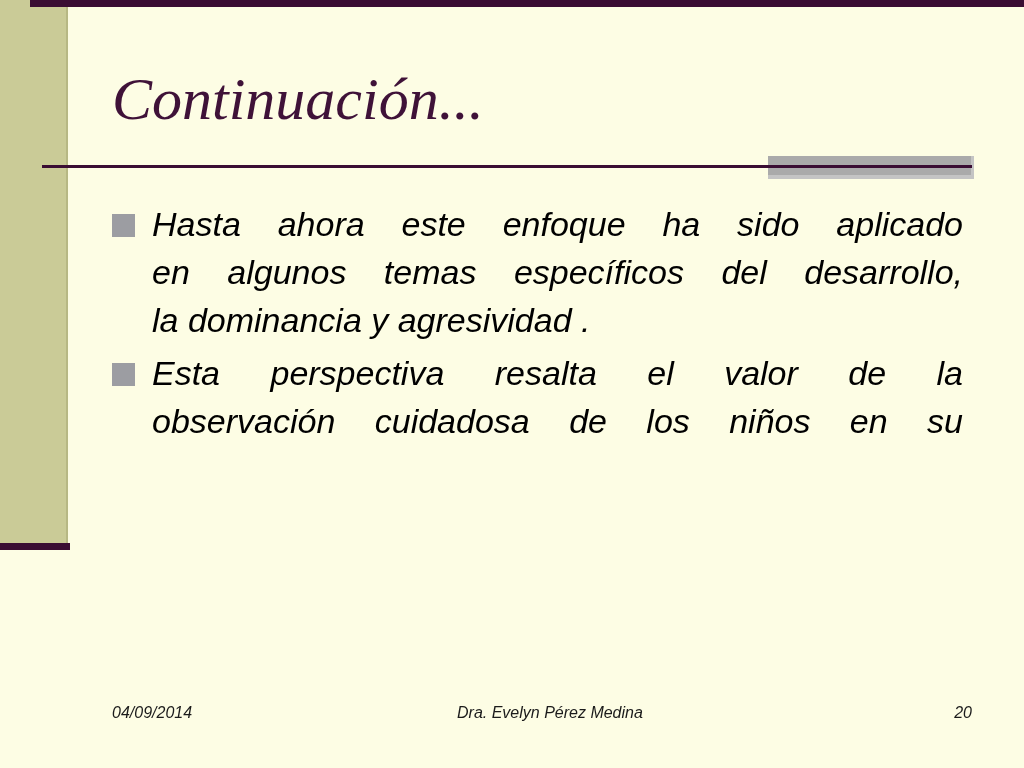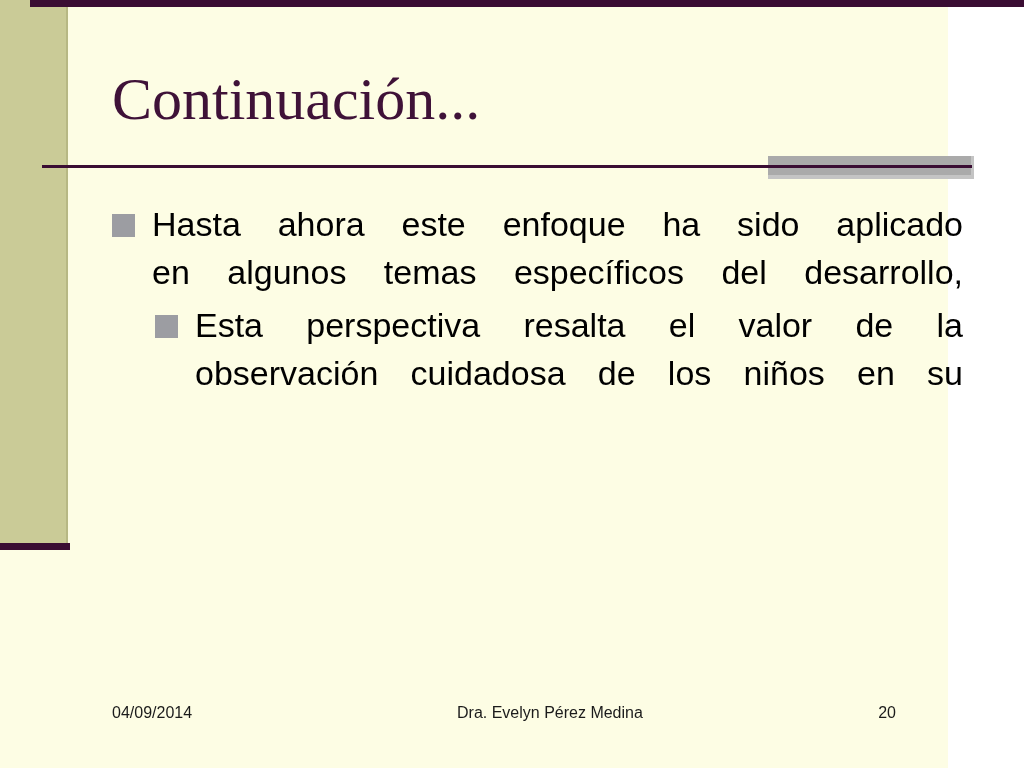--- a/index.html
+++ b/index.html
@@ -1,19 +1,20 @@
 <!DOCTYPE html>
 <html style="--background: #FDFDE4; --band: #CACB97; --band_edge: #B7B884; --accent_dark: #3A0D33; --title: #3F1238; --gray_bar: #AAAAAA; --gray_bar_light: #C4C4C4; --bullet_marker: #9C9DA2; --body_text: #000000; --footer_text: #1B1B1B;"><head>
 <meta charset="utf-8">
 <style>
   html,body{margin:0;padding:0;}
   body{width:1024px;height:768px;overflow:hidden;font-family:"Liberation Sans",sans-serif;}
   .slide{
-    position:relative;width:948px;height:768px;
+    position:relative;width:1024px;height:768px;
     background:var(--background,#FDFDE4);
+    font-style:italic;
   }
   
   .left-band{
     position:absolute;left:0;top:0;width:66px;height:543px;
     background:var(--band,#CACB97);
     border-right:2px solid var(--band_edge,#B7B884);
   }
   .band-end-bar{
     position:absolute;left:0;top:543px;width:70px;height:7px;
     background:var(--accent_dark,#3A0D33);
@@ -40,21 +41,21 @@
     z-index:1;
   }
   .underline{
     position:absolute;left:42px;top:165px;width:930px;height:3px;
     background:var(--accent_dark,#3A0D33);
     z-index:2;
   }
   
   .content{position:absolute;left:152px;top:184px;width:811px;}
   .bullet{position:relative;margin-top:16px;}
-  .bullet + .bullet{margin-top:5px;margin-left:43px;}
+  .bullet + .bullet{margin-top:5px;}
   .marker{
     position:absolute;left:-40px;top:14px;width:23px;height:23px;
     background:var(--bullet_marker,#9C9DA2);
   }
   .line{
     font-size:34px;line-height:48px;color:var(--body_text,#000000);
     text-align:justify;
   }
   .line.j{text-align-last:justify;}
   
@@ -80,20 +81,21 @@
   <div class="underline-gray"></div>
   <div class="underline"></div>
 
   <div class="content">
 
     <div class="bullet">
       <span class="marker"></span>
       <div class="lines">
         <div class="line j">Hasta ahora este enfoque ha sido aplicado</div>
         <div class="line j">en algunos temas específicos del desarrollo,</div>
+        <div class="line">la dominancia y agresividad .</div>
       </div>
     </div>
 
     <div class="bullet">
       <span class="marker"></span>
       <div class="lines">
         <div class="line j">Esta perspectiva resalta el valor de la</div>
         <div class="line j">observación cuidadosa de los niños en su</div>
       </div>
     </div>

